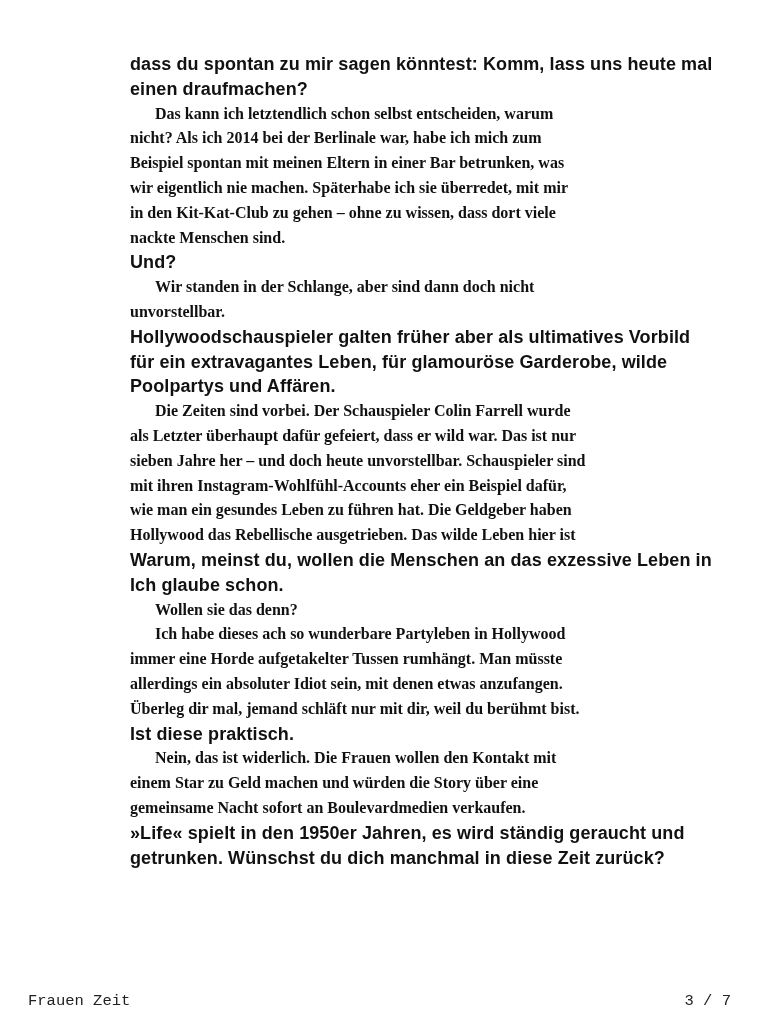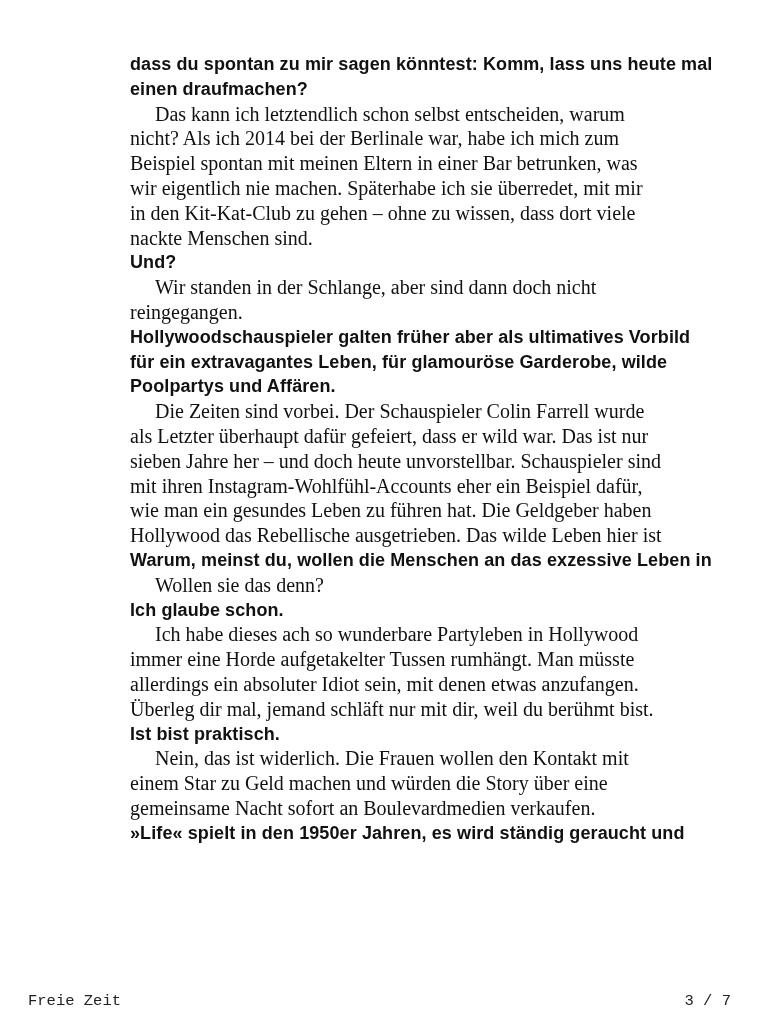--- a/index.html
+++ b/index.html
@@ -32,22 +32,22 @@
     white-space: nowrap;
   }
   .para.question .line {
     font-family: "Liberation Sans", "DejaVu Sans", sans-serif;
     font-weight: 700;
     font-size: 18px;
     letter-spacing: 0.1px;
   }
   .para.answer .line {
     font-family: "Liberation Serif", "DejaVu Serif", serif;
-    font-weight: 400;
-    font-size: 20px;
+    font-weight: 700;
+    font-size: 16px;
   }
   .para.answer .line.first {
     padding-left: 25px;
   }
   .footer {
     position: absolute;
     left: 0;
     right: 0;
     bottom: 0;
     height: 40px;
@@ -83,61 +83,62 @@
         <div class="line">Beispiel spontan mit meinen Eltern in einer Bar betrunken, was</div>
         <div class="line">wir eigentlich nie machen. Späterhabe ich sie überredet, mit mir</div>
         <div class="line">in den Kit-Kat-Club zu gehen – ohne zu wissen, dass dort viele</div>
         <div class="line">nackte Menschen sind.</div>
       </div>
       <div class="para question">
         <div class="line">Und?</div>
       </div>
       <div class="para answer">
         <div class="line first">Wir standen in der Schlange, aber sind dann doch nicht</div>
-        <div class="line">reingegangen.</div>
+        <div class="line">unvorstellbar.</div>
       </div>
       <div class="para question">
         <div class="line">Hollywoodschauspieler galten früher aber als ultimatives Vorbild</div>
         <div class="line">für ein extravagantes Leben, für glamouröse Garderobe, wilde</div>
         <div class="line">Poolpartys und Affären.</div>
       </div>
       <div class="para answer">
         <div class="line first">Die Zeiten sind vorbei. Der Schauspieler Colin Farrell wurde</div>
         <div class="line">als Letzter überhaupt dafür gefeiert, dass er wild war. Das ist nur</div>
         <div class="line">sieben Jahre her – und doch heute unvorstellbar. Schauspieler sind</div>
         <div class="line">mit ihren Instagram-Wohlfühl-Accounts eher ein Beispiel dafür,</div>
         <div class="line">wie man ein gesundes Leben zu führen hat. Die Geldgeber haben</div>
         <div class="line">Hollywood das Rebellische ausgetrieben. Das wilde Leben hier ist</div>
       </div>
       <div class="para question">
         <div class="line">Warum, meinst du, wollen die Menschen an das exzessive Leben in</div>
       </div>
+      <div class="para question">
+        <div class="line">Ich glaube schon.</div>
+      </div>
       <div class="para answer">
         <div class="line first">Wollen sie das denn?</div>
-      </div>
-      <div class="para question">
-        <div class="line">Ich glaube schon.</div>
       </div>
       <div class="para answer">
         <div class="line first">Ich habe dieses ach so wunderbare Partyleben in Hollywood</div>
         <div class="line">immer eine Horde aufgetakelter Tussen rumhängt. Man müsste</div>
         <div class="line">allerdings ein absoluter Idiot sein, mit denen etwas anzufangen.</div>
         <div class="line">Überleg dir mal, jemand schläft nur mit dir, weil du berühmt bist.</div>
       </div>
       <div class="para question">
-        <div class="line">Ist bist praktisch.</div>
+        <div class="line">Ist diese praktisch.</div>
       </div>
       <div class="para answer">
         <div class="line first">Nein, das ist widerlich. Die Frauen wollen den Kontakt mit</div>
         <div class="line">einem Star zu Geld machen und würden die Story über eine</div>
         <div class="line">gemeinsame Nacht sofort an Boulevardmedien verkaufen.</div>
       </div>
       <div class="para question">
         <div class="line">»Life« spielt in den 1950er Jahren, es wird ständig geraucht und</div>
+        <div class="line">getrunken. Wünschst du dich manchmal in diese Zeit zurück?</div>
       </div>
     </div>
 
   <div class="footer">
-    <span class="book-title">Freie Zeit</span>
+    <span class="book-title">Frauen Zeit</span>
     <span class="page-indicator">3 / 7</span>
   </div>
 
 </div>
 
 </body></html>

